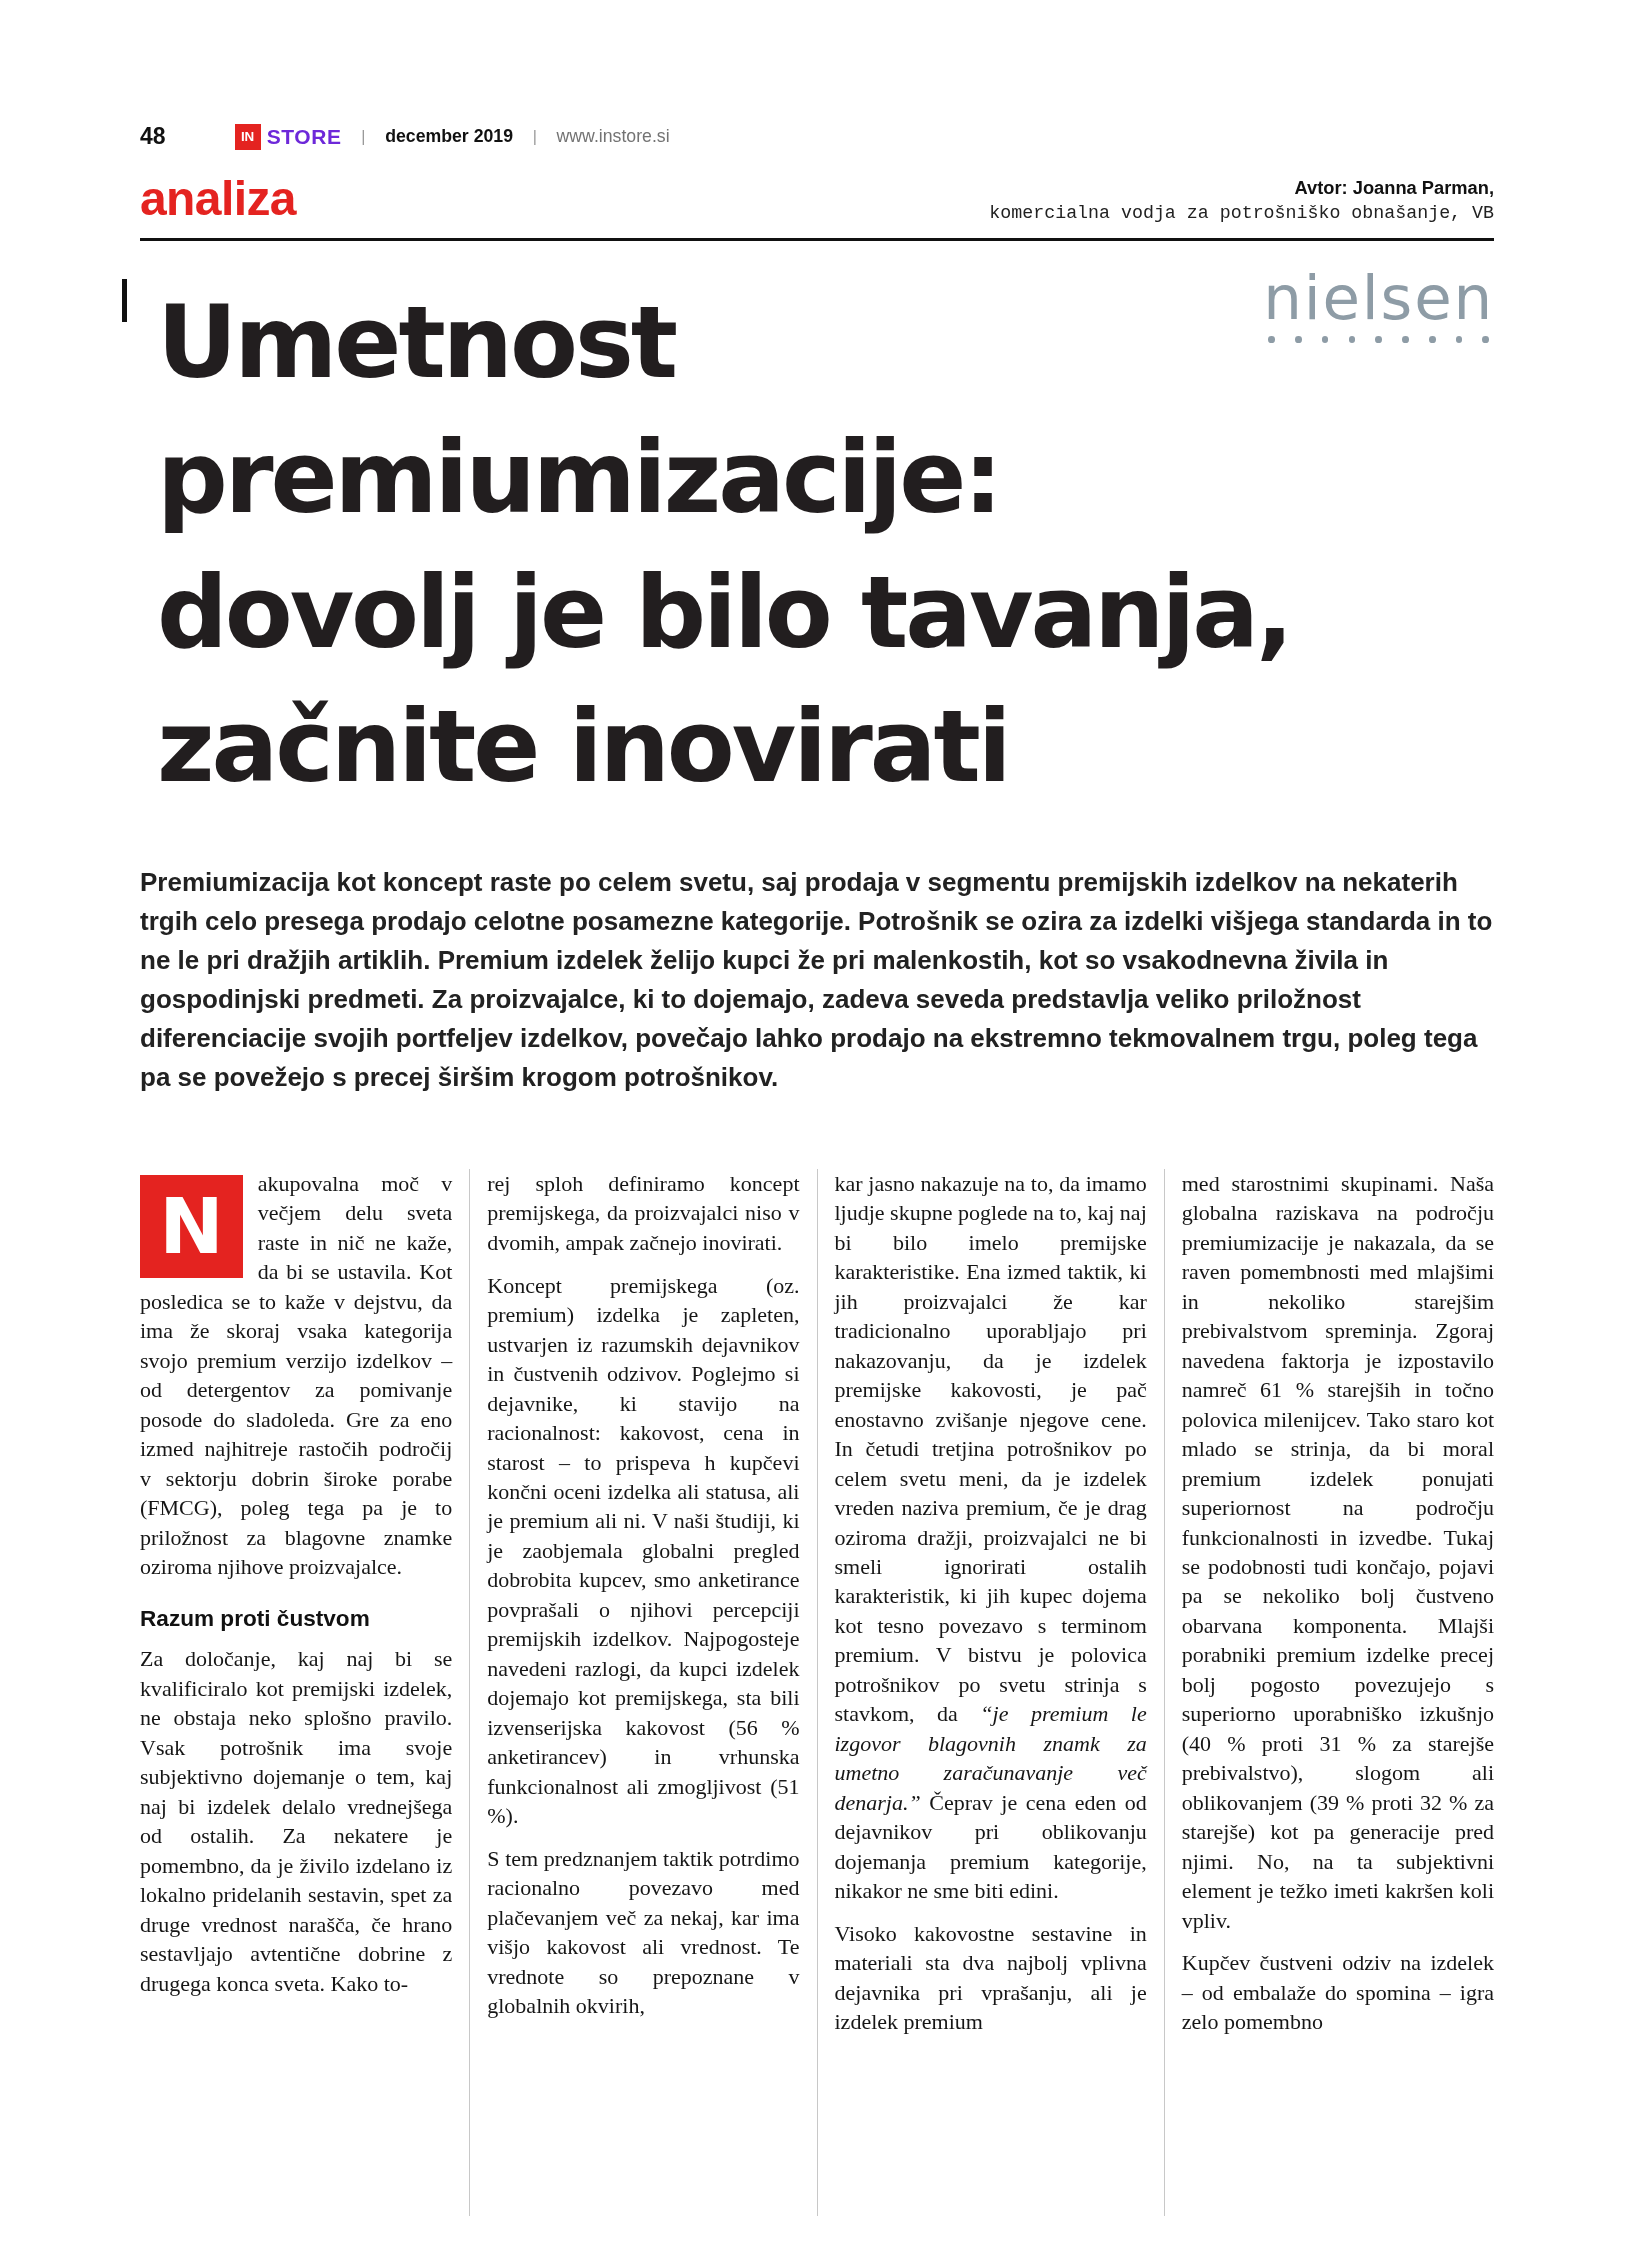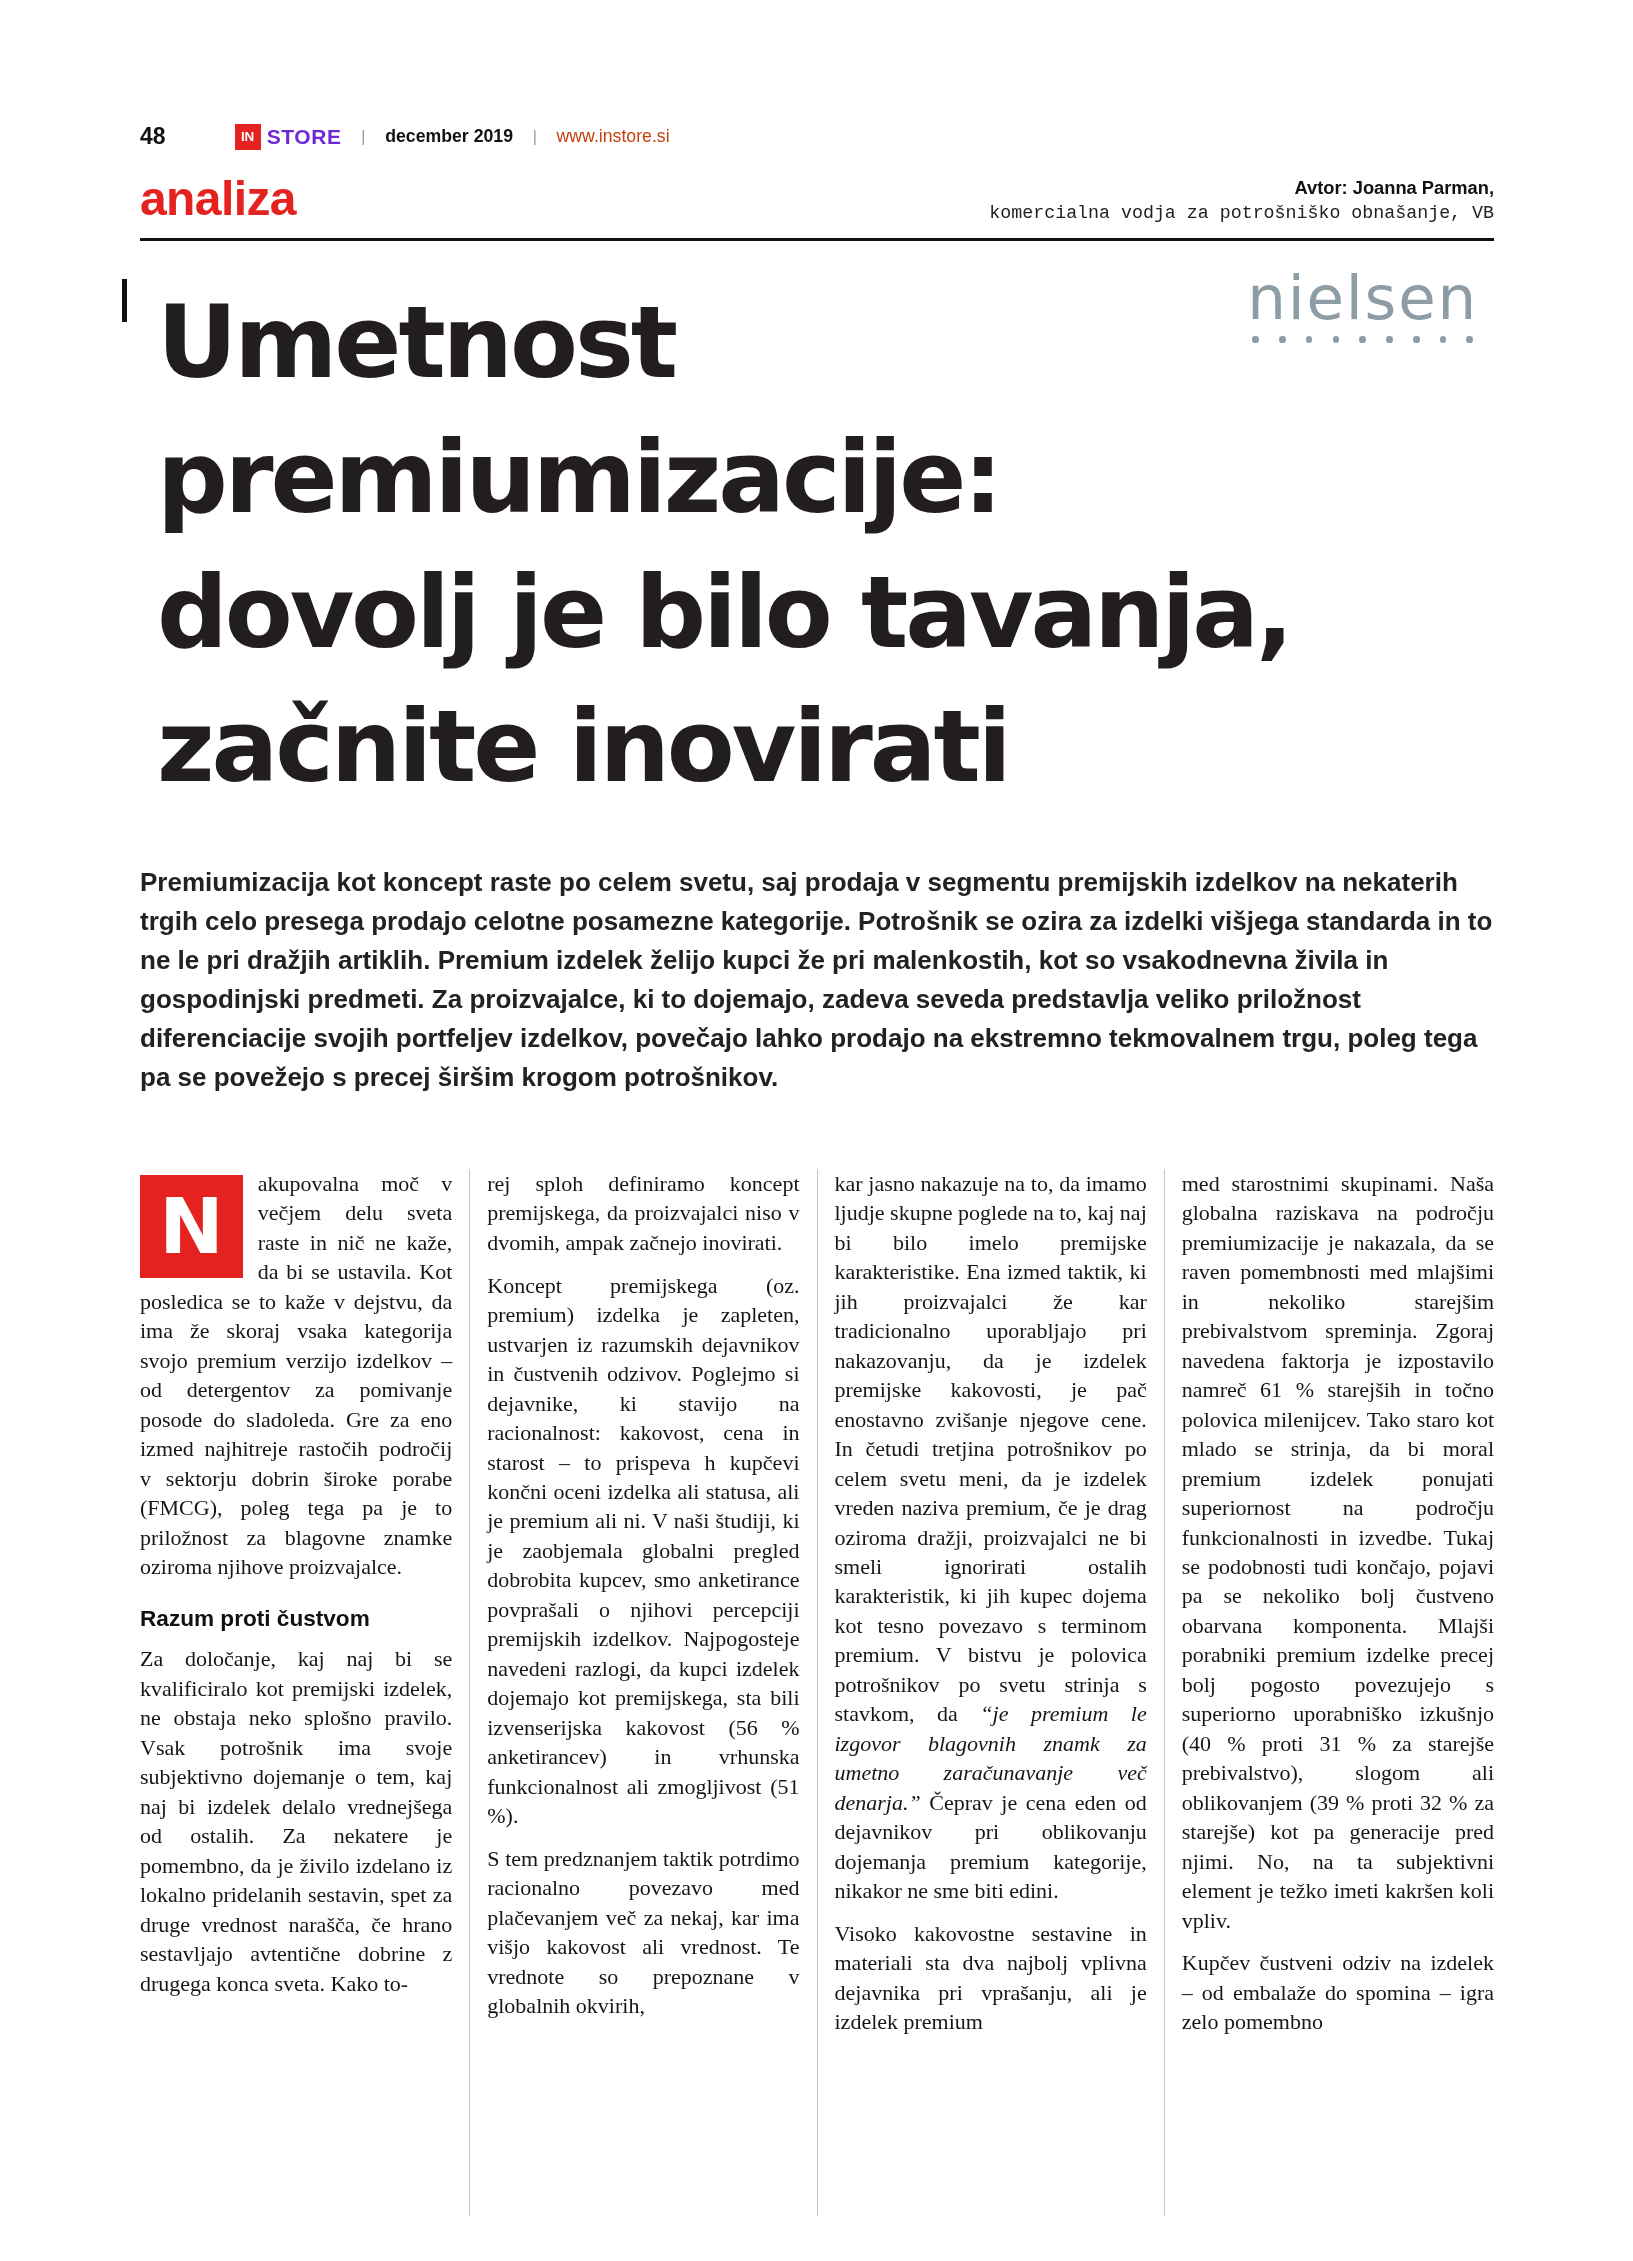--- a/index.html
+++ b/index.html
@@ -10,32 +10,32 @@
   }
   
   .top-header{display:flex;align-items:center;gap:16px;height:29px;}
   .page-num{font-size:23px;font-weight:700;color:#111;}
   .logo-wrap{display:flex;align-items:center;gap:6.1px;margin-left:22px;padding-left:31px;}
   .logo-badge{width:26px;height:26px;background:var(--red);color:#fff;font-size:13.4px;font-weight:700;
     display:flex;align-items:center;justify-content:center;}
   .logo-store{font-size:21px;font-weight:700;letter-spacing:0.6px;color:#6d28d9;}
   .hdr-sep{color:#999;font-size:16px;font-weight:400;padding:0 3.7px;}
   .hdr-date{font-size:17.7px;font-weight:700;color:#111;}
-  .hdr-site{font-size:17.7px;font-weight:400;color:#c2410c;}
+  .hdr-site{font-size:17.7px;font-weight:400;color:#737373;}
   
   .masthead{display:flex;justify-content:space-between;margin-top:24.4px;}
   .section-title{font-size:48px;font-weight:700;color:var(--red);line-height:1;letter-spacing:-0.6px;}
   .author-block{text-align:right;font-size:18.3px;line-height:1.4;color:#111;}
   .author-name{font-weight:700;}
   .author-role{font-weight:400;color:#222;font-family:Liberation Mono, monospace;}
   .rule{height:3.7px;background:#111;margin-top:11px;}
   
   .headline-section{position:relative;margin-top:29px;}
   .tick{position:absolute;left:-18.3px;top:8.5px;width:5.5px;height:43px;background:#111;}
-  .nielsen{position:absolute;right:16px;top:-3.7px;display:inline-block;text-align:right;}
+  .nielsen{position:absolute;right:0;top:-3.7px;display:inline-block;text-align:right;}
   .nielsen-word{font-size:61px;font-weight:500;color:var(--nielsen);letter-spacing:1.8px;line-height:1;
     font-family:"DejaVu Sans",sans-serif;}
   .nielsen-dots{display:flex;justify-content:space-between;margin-top:8.5px;padding:0 4.9px;}
   .nielsen-dots span{width:6.7px;height:6.7px;border-radius:50%;background:var(--nielsen);display:block;}
   .headline{
     font-family:"DejaVu Sans",sans-serif;font-size:99px;font-weight:700;letter-spacing:-3.1px;
     line-height:1.36;color:#221e1f;white-space:pre-line;margin:17px;padding-top:6.1px;
   }
   
   .intro{

